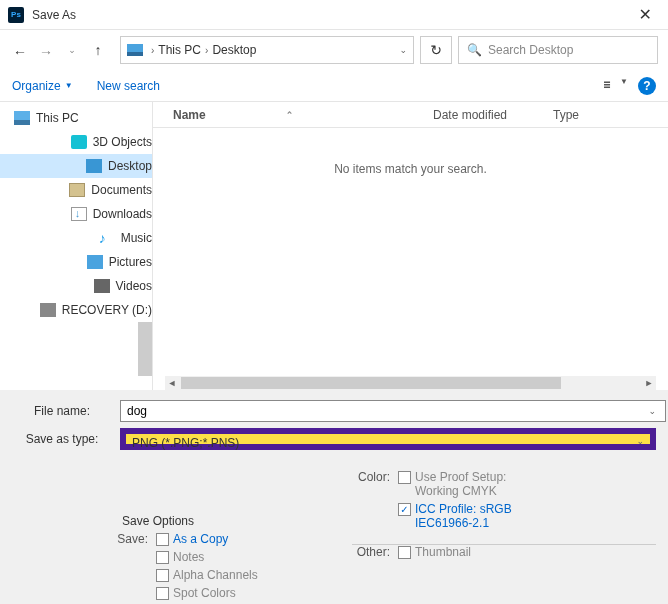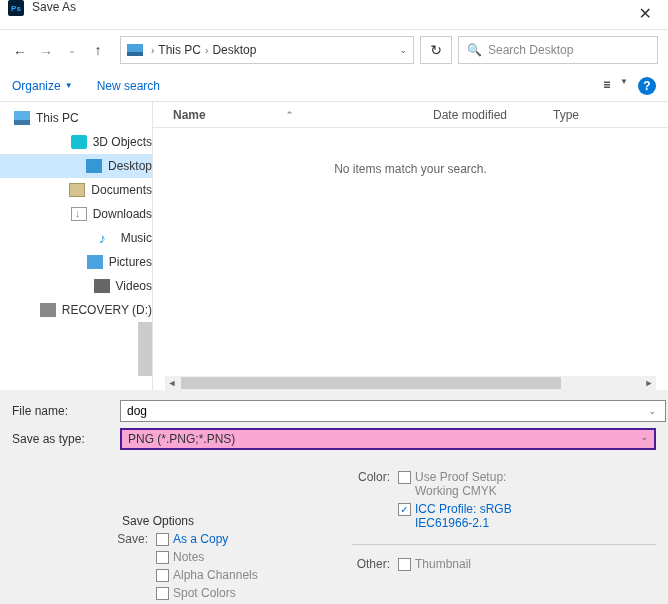--- a/index.html
+++ b/index.html
@@ -1,18 +1,18 @@
 <!DOCTYPE html>
 <html><head>
 <meta charset="utf-8">
 <style>
 * { box-sizing: border-box; margin: 0; padding: 0; font-family: "Segoe UI", Arial, sans-serif; }
 body { background: #fff; width: 668px; height: 604px; overflow: hidden; font-size: 12px; color: #333; }
 
-.titlebar { height: 30px; display: flex; align-items: flex-start; padding: 0 8px; border-bottom: 1px solid #e5e5e5; }
+.titlebar { height: 30px; display: flex; align-items: center; padding: 0 8px; border-bottom: 1px solid #e5e5e5; }
 .titlebar .app-icon { width: 16px; height: 16px; background: #001e36; color: #31a8ff; font-size: 8px; font-weight: bold; display: flex; align-items: center; justify-content: center; border-radius: 2px; margin-right: 8px; }
 .titlebar .title { flex: 1; font-size: 12px; }
 .titlebar .close { font-size: 16px; padding: 4px 8px; cursor: pointer; }
 
 .navbar { height: 40px; display: flex; align-items: center; padding: 4px 10px; gap: 6px; }
 .nav-btn { width: 20px; height: 24px; display: flex; align-items: center; justify-content: center; color: #888; font-size: 14px; cursor: pointer; }
 .nav-btn.active { color: #333; }
 .path-box { flex: 1; border: 1px solid #ccc; height: 28px; display: flex; align-items: center; padding: 0 6px; gap: 4px; margin-left: 6px; }
 .path-box .pc-icon { width: 16px; height: 12px; background: linear-gradient(to bottom, #4aa3df 70%, #2c6a9b 70%); margin-right: 4px; }
 .path-box .sep { color: #666; font-size: 10px; }
@@ -55,36 +55,36 @@
 .col-headers .ch2 { width: 120px; }
 .col-headers .ch3 { width: 80px; }
 .sort-arrow { color: #888; font-size: 9px; }
 .empty-msg { text-align: center; color: #666; font-size: 12px; margin-top: 34px; }
 .hscroll { position: absolute; left: 12px; right: 12px; bottom: 0; height: 14px; background: #f0f0f0; display: flex; align-items: center; }
 .hscroll .arrow { width: 14px; text-align: center; color: #666; font-size: 9px; }
 .hscroll .thumb { height: 12px; background: #ccc; width: 380px; margin-left: 2px; }
 
 .form-area { background: #f0f0f0; padding: 10px 12px 8px; }
 .form-row { display: flex; align-items: center; margin-bottom: 6px; }
-.form-row .lbl { width: 108px; text-align: left; padding-right: 8px; font-size: 12px; }
+.form-row .lbl { width: 108px; text-align: center; padding-right: 8px; font-size: 12px; }
 .form-row .inp { flex: 1; border: 1px solid #888; height: 22px; padding: 2px 6px; font-size: 12px; background: #fff; }
-.form-row .sel { flex: 1; border: 2px solid #4c1d95; height: 22px; padding: 2px 6px; font-size: 12px; background: #f9a8d4; display: flex; align-items: flex-start; }
+.form-row .sel { flex: 1; border: 6px solid #4c1d95; height: 22px; padding: 2px 6px; font-size: 12px; background: #fde047; display: flex; align-items: flex-start; }
 .form-row .dd-arrow { margin-left: auto; font-size: 9px; color: #666; }
 
 .options-area { display: flex; padding: 6px 12px 10px; background: #f0f0f0; }
 .opt-left { width: 340px; margin-top: 44px; }
 .opt-right { flex: 1; }
 .opt-title { font-size: 12px; margin-left: 110px; margin-bottom: 4px; }
 .opt-row { display: flex; align-items: flex-start; margin-bottom: 4px; font-size: 12px; }
 .opt-row .olbl { width: 144px; text-align: right; padding-right: 8px; color: #555; }
 .opt-row .oval { display: flex; align-items: flex-start; gap: 4px; }
 .chk { width: 13px; height: 13px; border: 1px solid #888; background: #fff; flex-shrink: 0; display: inline-flex; align-items: center; justify-content: center; font-size: 10px; color: #0066cc; margin-top: 1px; }
 .chk.checked::after { content: "✓"; }
 .link-blue { color: #0066cc; }
-.opt-right .color-vals { border-bottom: 1px solid #ccc; padding-bottom: 10px; margin-bottom: 12px; }
+.opt-right .color-vals { border-bottom: 1px solid #ccc; padding-bottom: 10px; margin-bottom: 0; }
 
 .footer { display: flex; align-items: center; padding: 8px 14px 14px; background: #f0f0f0; }
 .hide-folders { display: flex; align-items: center; gap: 6px; font-size: 12px; cursor: pointer; }
 .footer-btns { margin-left: auto; display: flex; gap: 10px; }
 .btn { width: 80px; height: 26px; border: 1px solid #aaa; background: #e8e8e8; font-size: 12px; cursor: pointer; display: flex; align-items: center; justify-content: center; }
 .btn.save { border: 3px solid #c92030; }
 </style>
 </head>
 <body>
 

